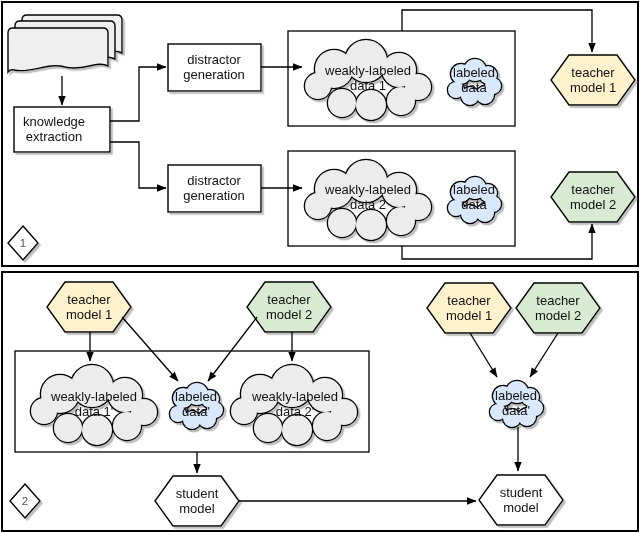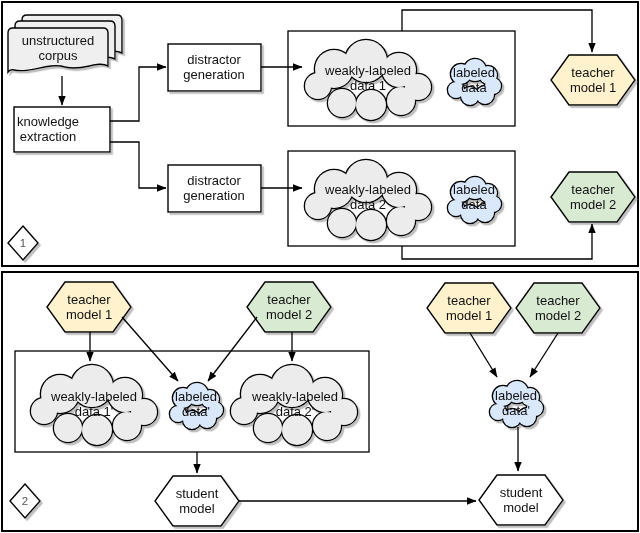--- a/index.html
+++ b/index.html
@@ -134,23 +134,21 @@
   <path class="ln" marker-end="url(#arr)" d="M122,317 L178,381"></path>
   <path class="ln" marker-end="url(#arr)" d="M257,317 L208,381"></path>
   <path class="ln" marker-end="url(#arr)" d="M292,332 V361"></path>
   <path class="ln" marker-end="url(#arr)" d="M197,452 V473"></path>
   <path class="ln" marker-end="url(#arr)" d="M239,501 H476"></path>
   <path class="ln" marker-end="url(#arr)" d="M470,333 L497,377"></path>
   <path class="ln" marker-end="url(#arr)" d="M558,333 L530,377"></path>
   <path class="ln" marker-end="url(#arr)" d="M518,427 V471"></path>
 </svg>
 
-<div class="lbl" style="left:58px;  top:48px;">unstructured
-corpus</div>
-<div class="lbl" style="left:48px;  top:129px;">knowledge
+<div class="lbl" style="left:54px;  top:129px;">knowledge
 extraction</div>
 <div class="lbl" style="left:214px; top:67px;">distractor
 generation</div>
 <div class="lbl" style="left:214px; top:188px;">distractor
 generation</div>
 <div class="lbl" style="left:368px; top:78px;">weakly-labeled
 data 1</div>
 <div class="lbl" style="left:474px; top:80px;">labeled
 data</div>
 <div class="lbl" style="left:593px; top:80px;">teacher

